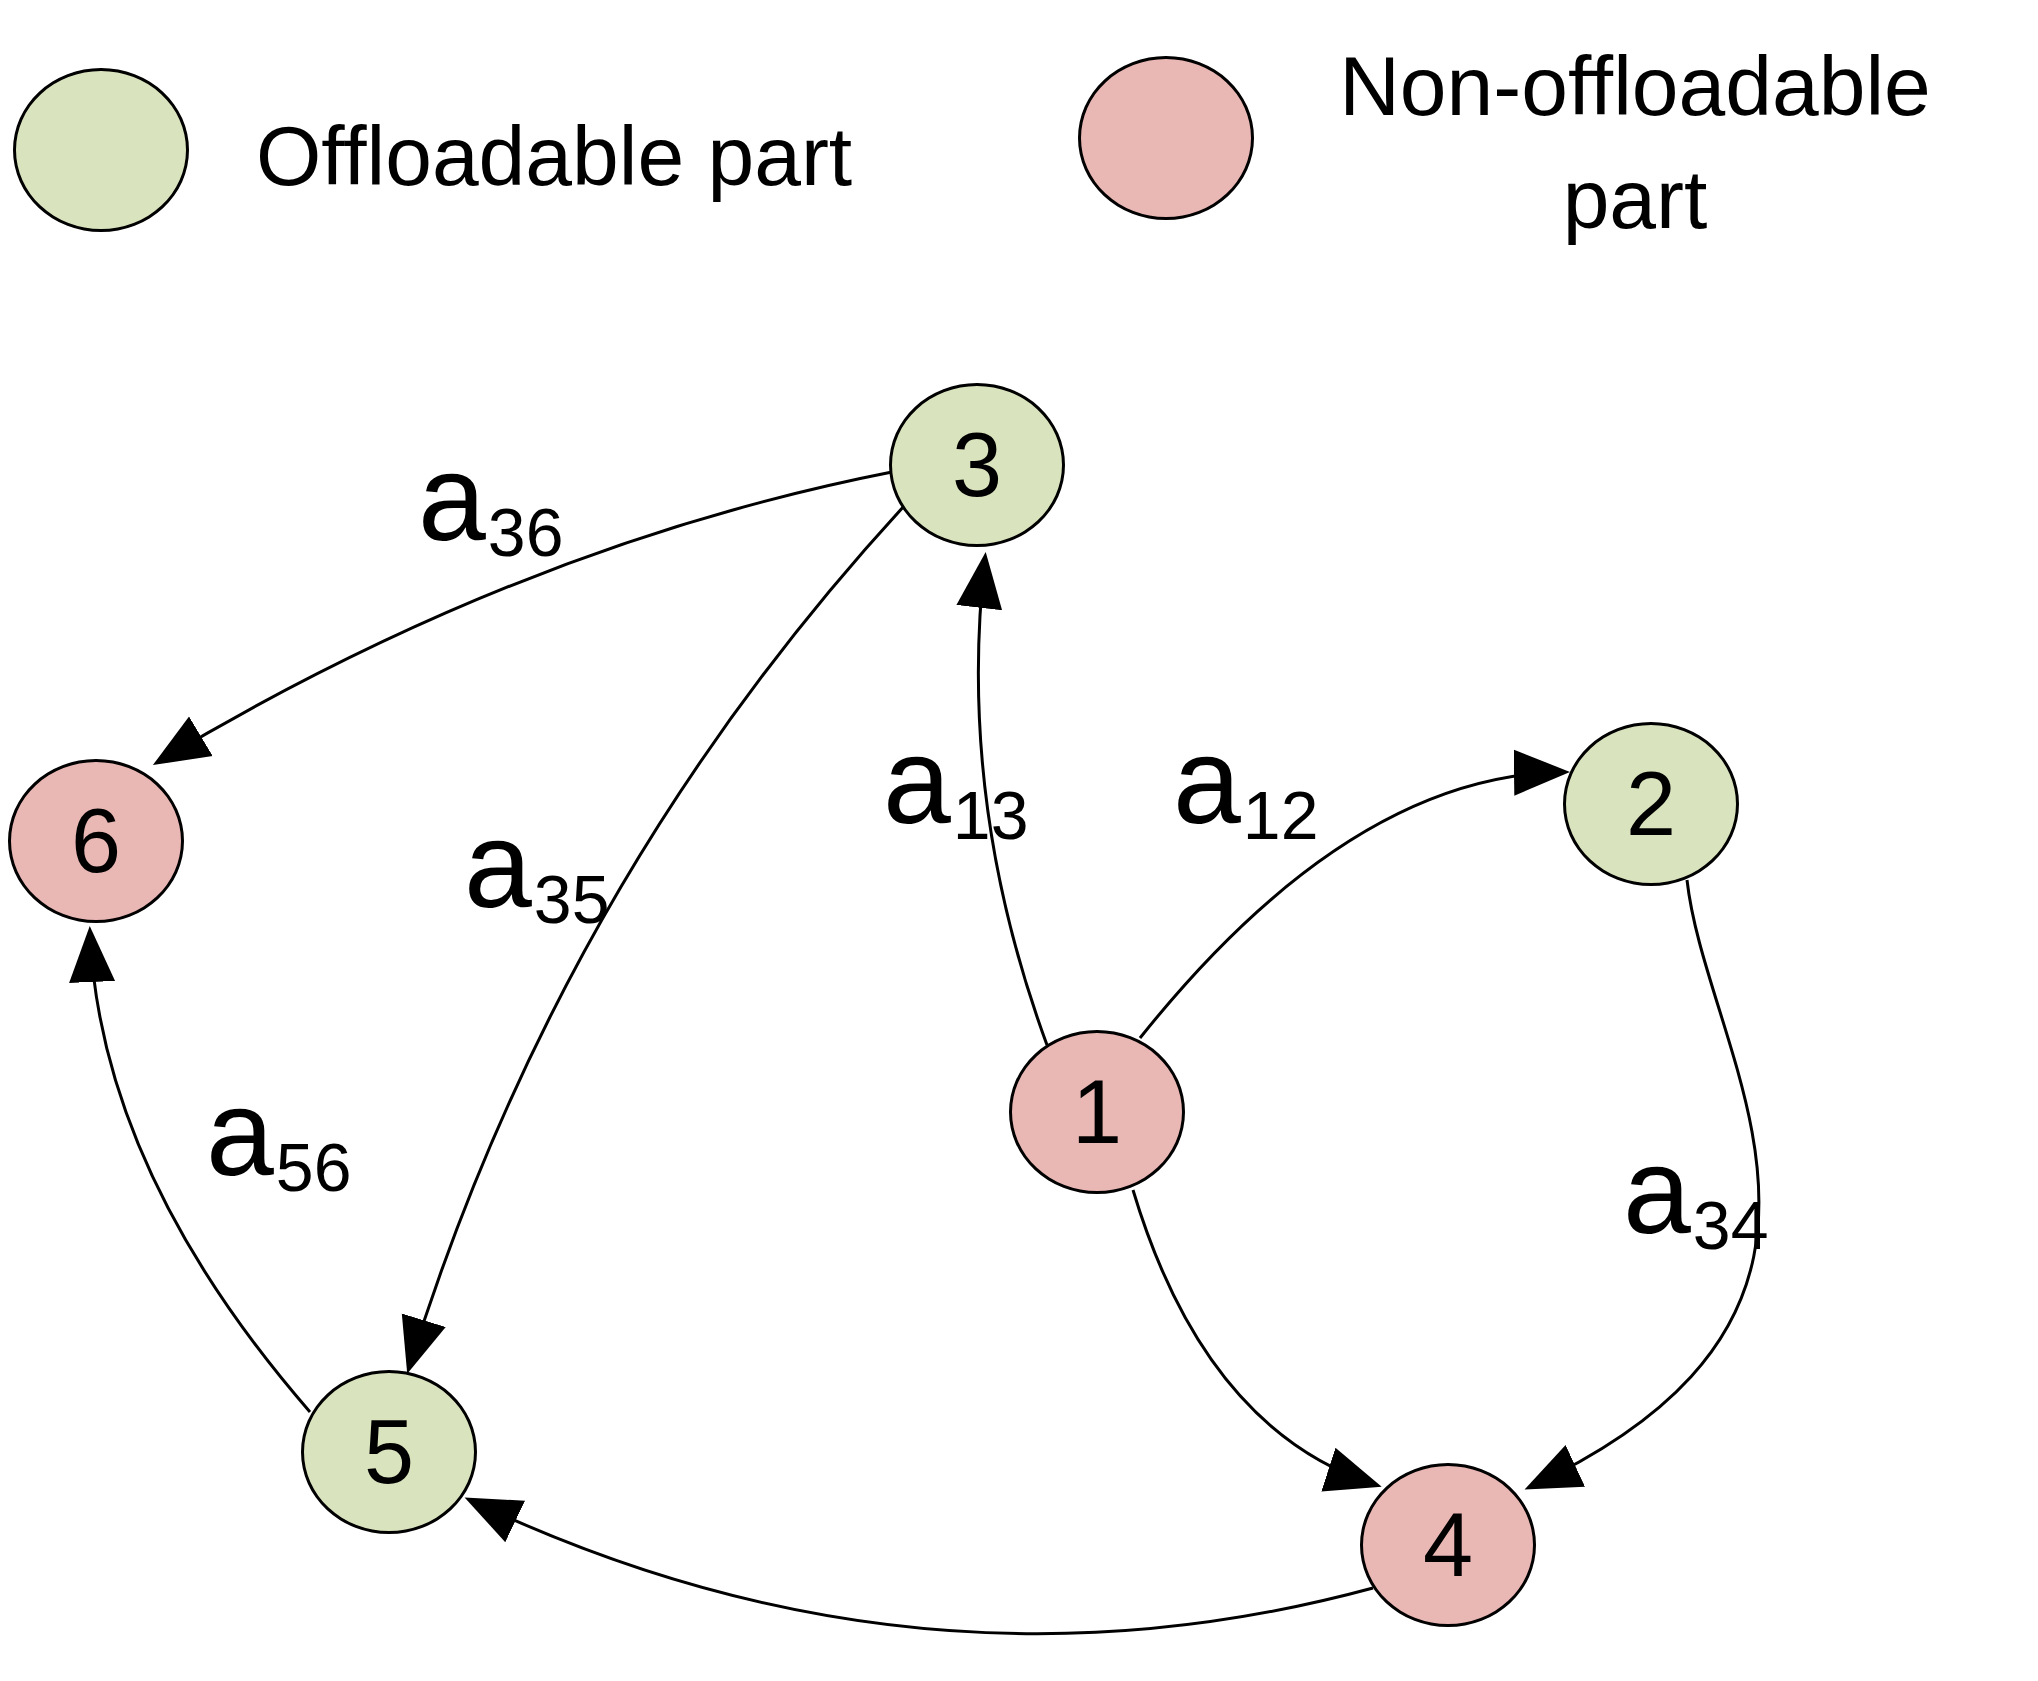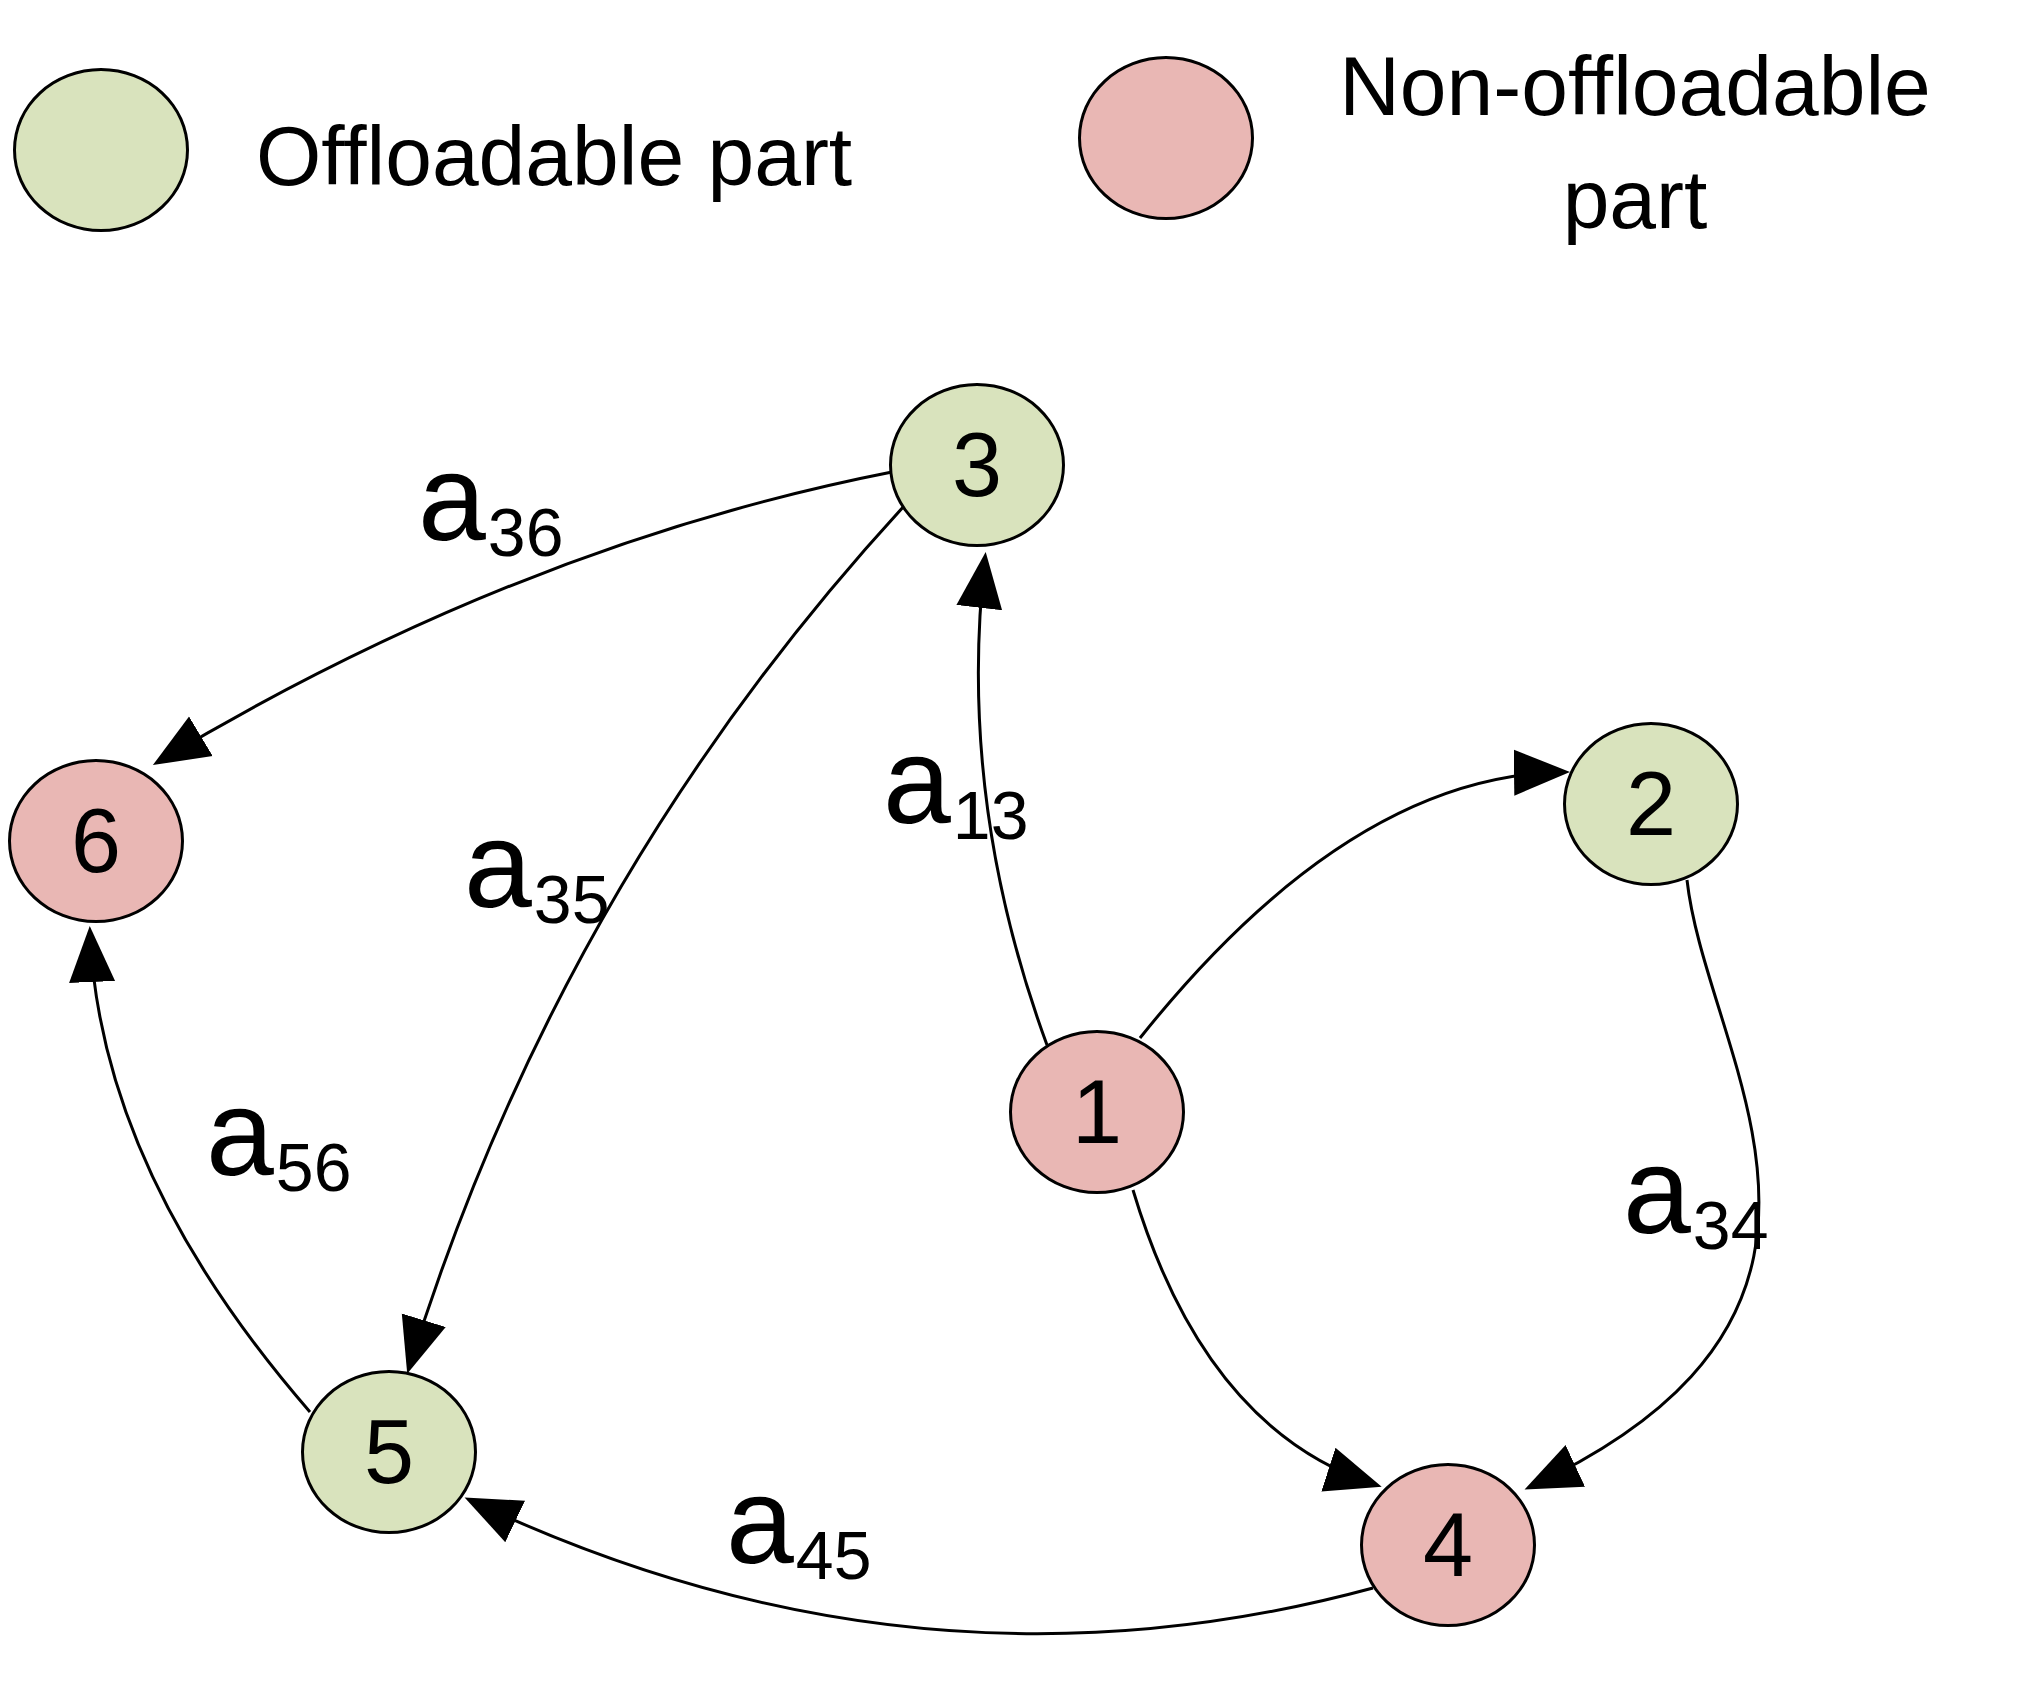--- a/index.html
+++ b/index.html
@@ -122,23 +122,23 @@
 
   <div class="edge-label" style="left:418px; top:437px;">
     <span>a</span><span class="sub">36</span>
   </div>
   <div class="edge-label" style="left:464px; top:804px;">
     <span>a</span><span class="sub">35</span>
   </div>
   <div class="edge-label" style="left:883px; top:720px;">
     <span>a</span><span class="sub">13</span>
   </div>
+  <div class="edge-label" style="left:1173px; top:720px;">
+    <span>a</span><span class="sub">12</span>
+  </div>
   <div class="edge-label" style="left:206px; top:1072px;">
     <span>a</span><span class="sub">56</span>
   </div>
   <div class="edge-label" style="left:1623px; top:1130px;">
     <span>a</span><span class="sub">34</span>
   </div>
-  <div class="edge-label" style="left:726px; top:1460px;">
-    <span>a</span><span class="sub">45</span>
-  </div>
 
 </div>
 
 </body></html>

